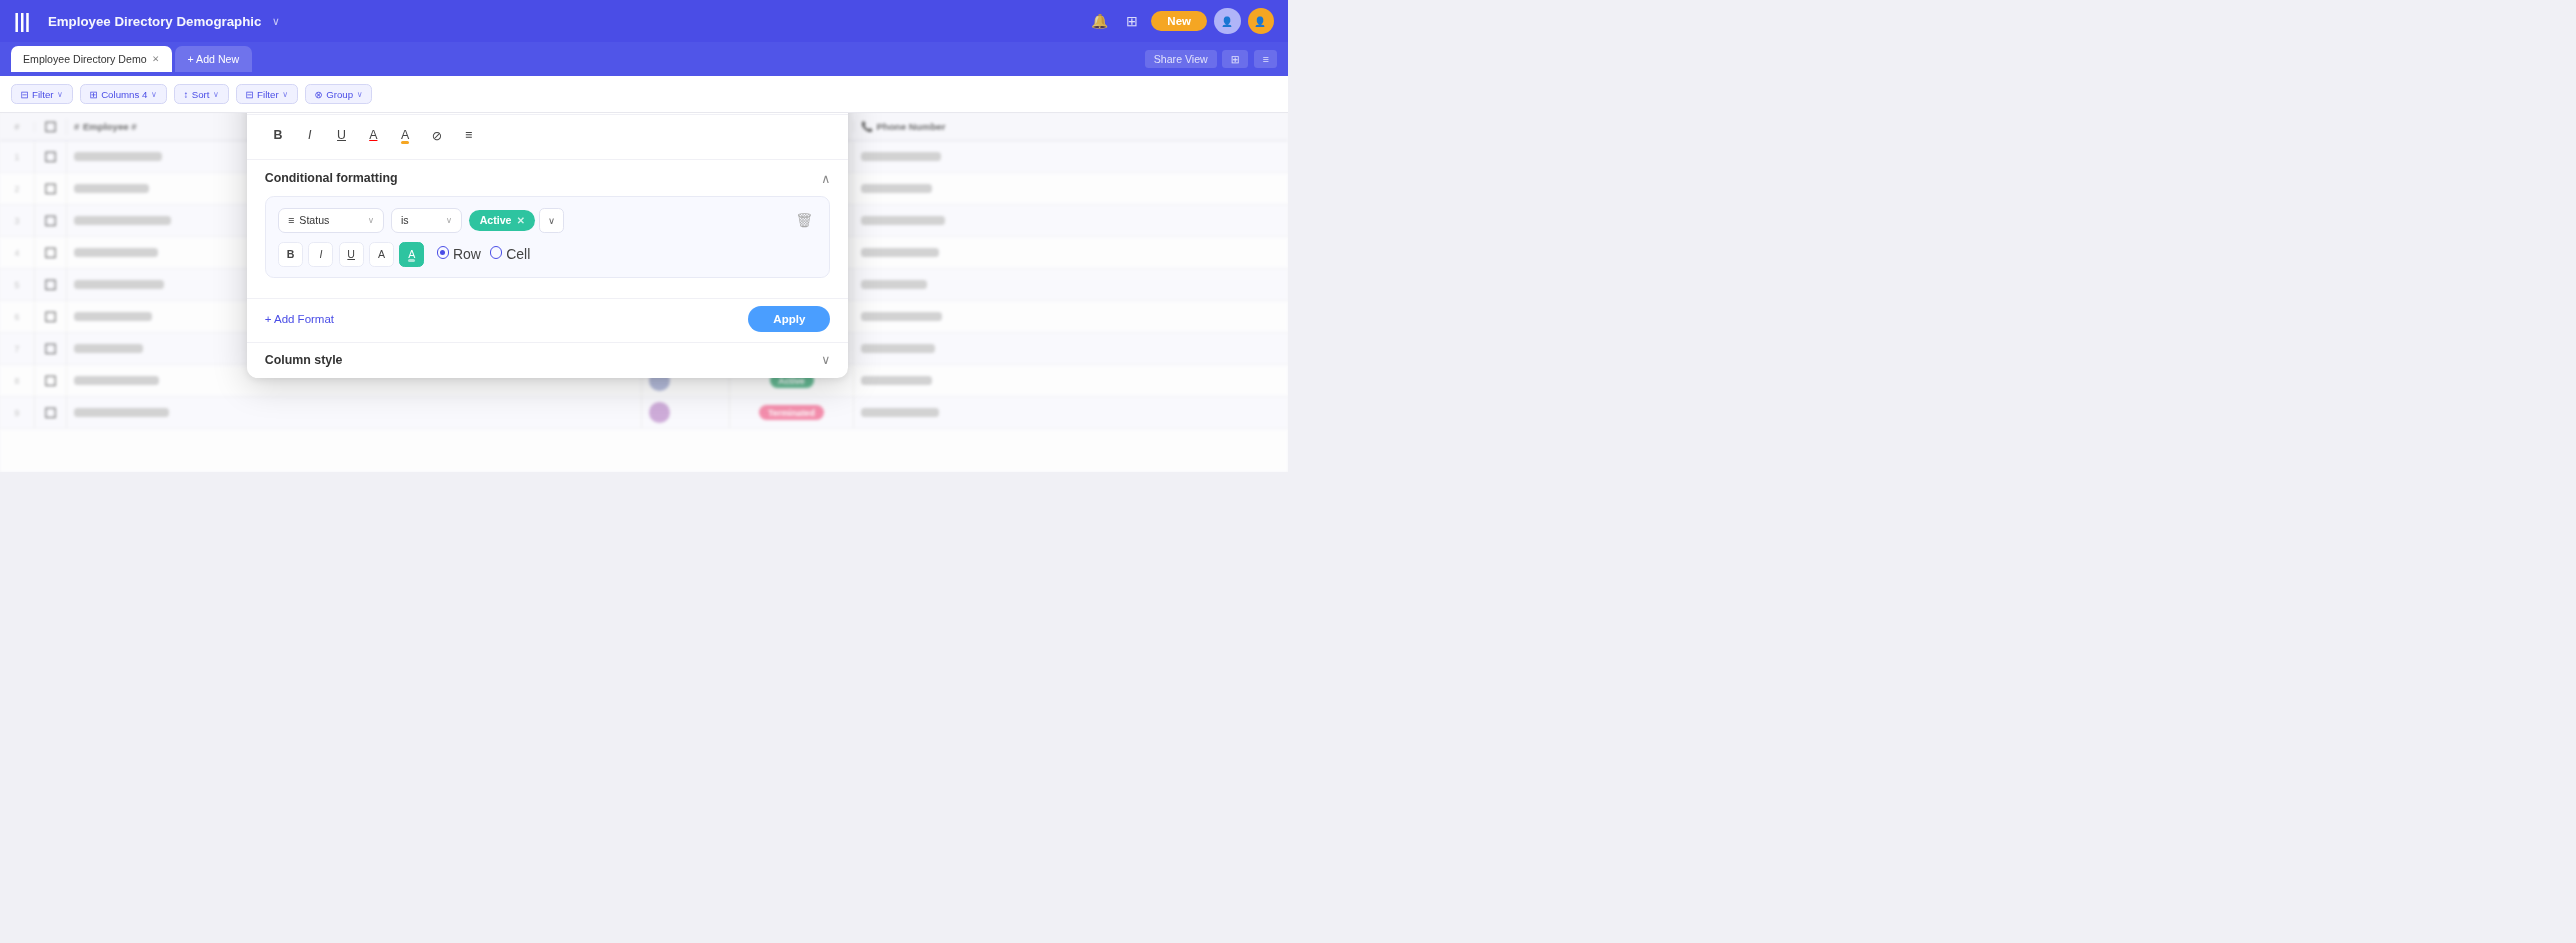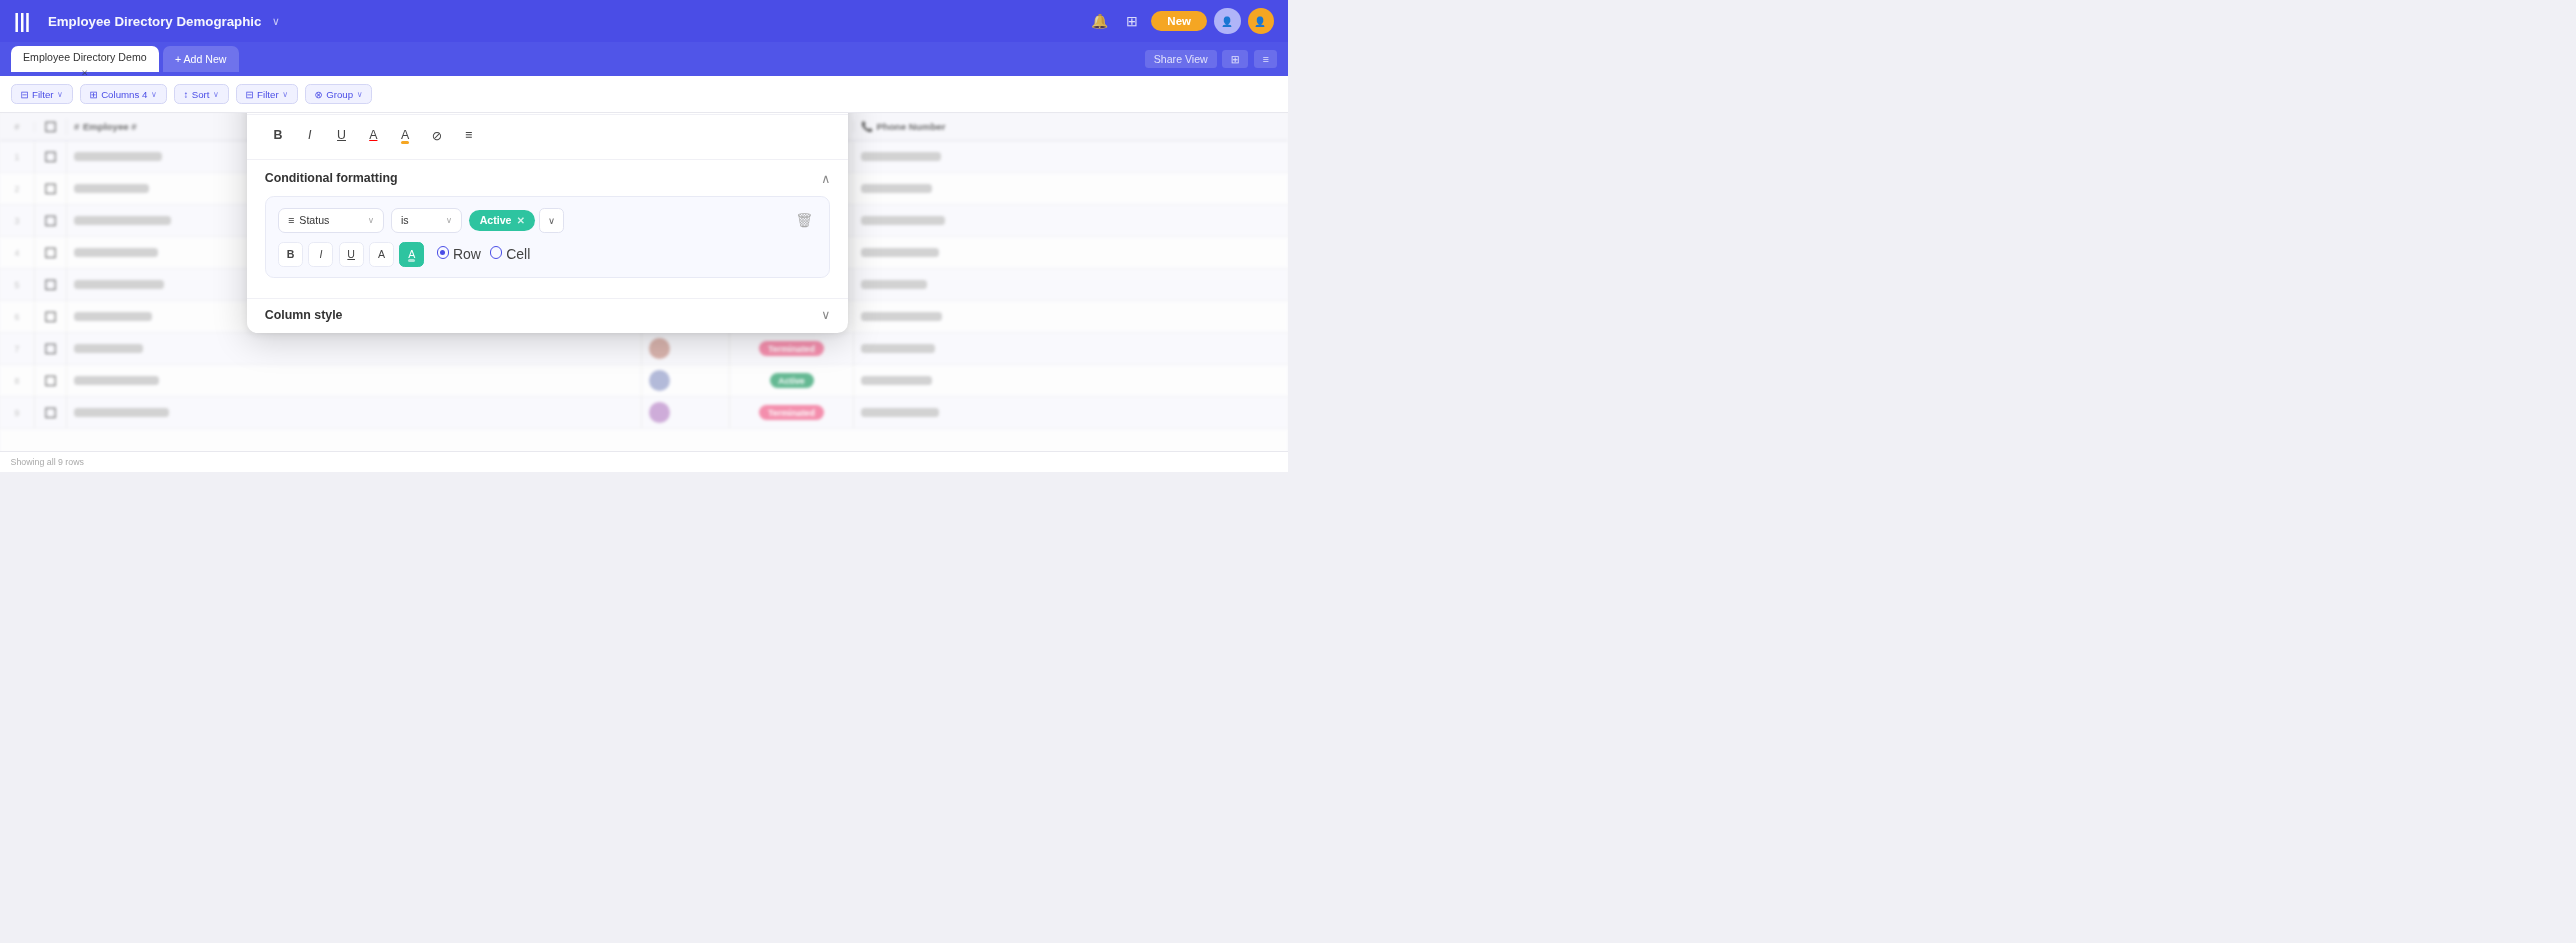--- a/index.html
+++ b/index.html
@@ -71,21 +71,20 @@
       font-size: 10.6px;
       cursor: pointer;
       display: flex;
       align-items: center;
       gap: 5.3px;
       height: 26.5px;
     }
     .tab-item.active {
       background: white;
       color: #333;
-      flex-direction: column;
     }
     .tab-close { opacity: 0.6; font-size: 8.8px; }
     .tab-spacer { flex: 1; }
     .tab-right-btns { display: flex; gap: 5.3px; align-items: center; }
     .tab-right-btn {
       color: rgba(255,255,255,0.8);
       font-size: 10.6px;
       cursor: pointer;
       background: rgba(255,255,255,0.15);
       border-radius: 3.5px;
@@ -785,29 +784,30 @@
               </label>
               <label class="cfmt-radio">
                 <div class="radio-circle"></div>
                 <span>Cell</span>
               </label>
             </div>
           </div>
         </div>
       </div>
 
+      <div class="panel-footer">
+        <button class="add-format-btn">+ Add Format</button>
+        <button class="apply-btn">Apply</button>
+      </div>
 
       <div class="col-style-section">
         <div class="col-style-header">
           <span class="col-style-title">Column style</span>
           <span style="color:#888;font-size:12.4px;">∨</span>
         </div>
       </div>
 
     </div>
   </div>
 
-  <div class="status-bar">
-    <span>Showing all 9 rows</span>
-  </div>
 
 </div>
 
 
 </body></html>

